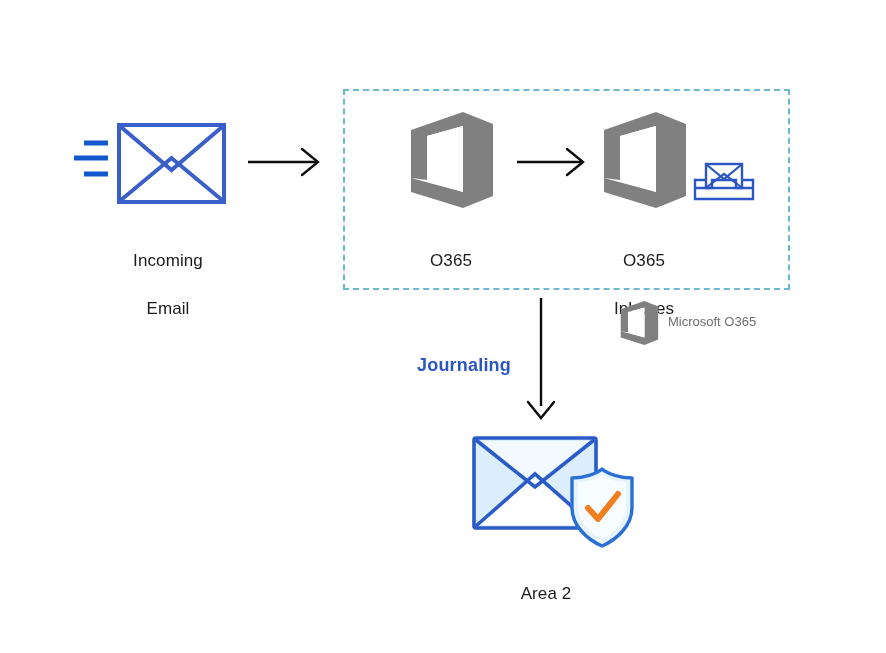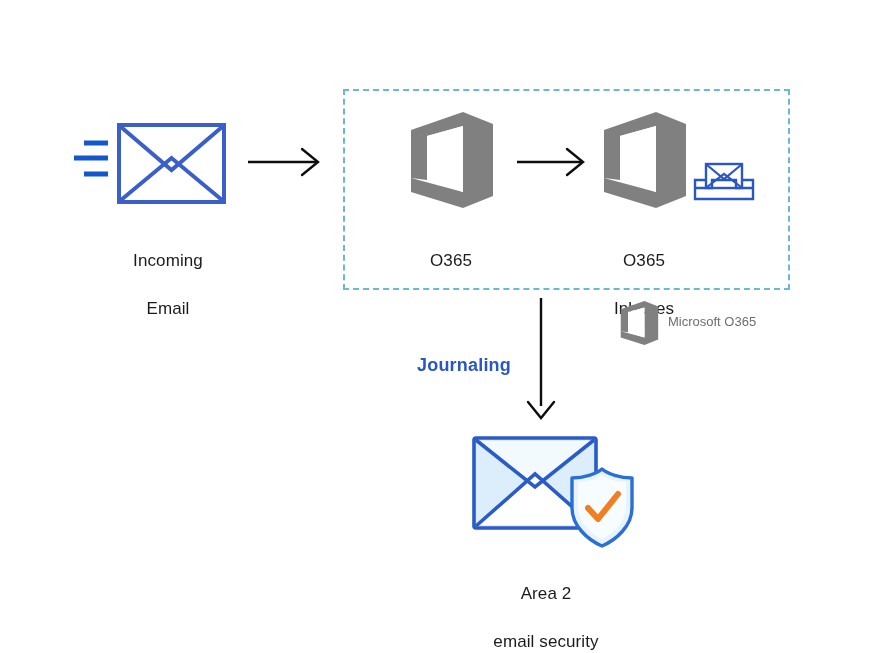--- a/index.html
+++ b/index.html
@@ -165,16 +165,15 @@
       <path d="M 106 48 C 118 48 130 44 136 39 C 142 44 154 48 166 48 L 166 78
                C 166 96 150 110 136 116 C 122 110 106 96 106 78 Z" fill="#e8f4fd" stroke="#2a6fd6" stroke-width="3.4" stroke-linejoin="round"></path>
       <path d="M 112 52 C 122 52 131 49 136 45 C 141 49 150 52 160 52 L 160 77
                C 160 92 147 104 136 109 C 125 104 112 92 112 77 Z" fill="#f7fcff" stroke="none"></path>
 
       <path d="M 122 78 L 132 89 L 152 64" fill="none" stroke="#f07f22" stroke-width="6" stroke-linecap="round" stroke-linejoin="round"></path>
     </svg>
   </div>
   <div class="caption" style="left:466px; top:558px; width:160px;">
     <span class="caption-line">Area 2</span>
-    <span class="caption-line">email security</span>
   </div>
 
 </div>
 
 </body></html>

